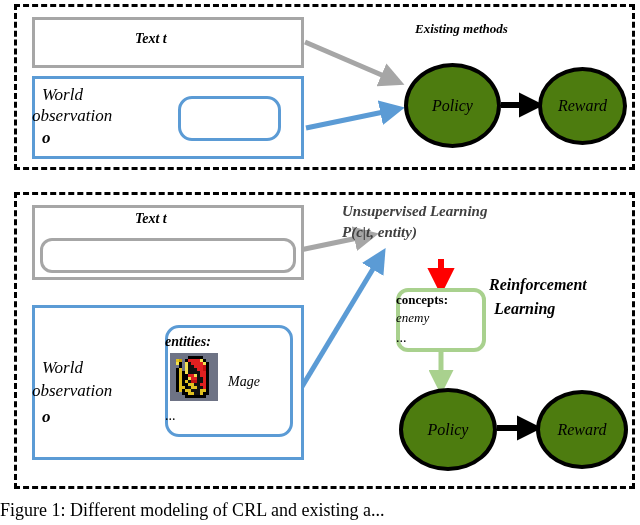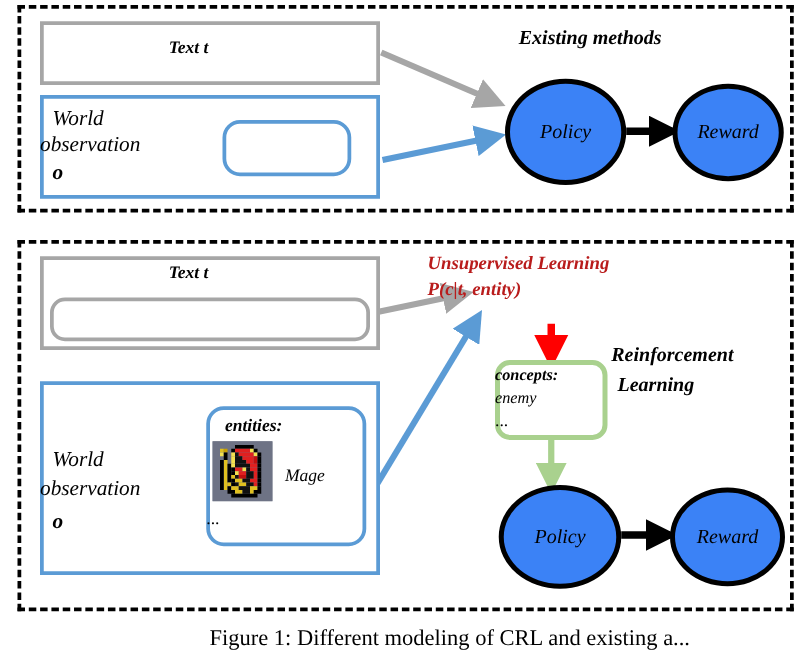--- a/index.html
+++ b/index.html
@@ -51,42 +51,42 @@
 
   
   .t {
     position: absolute;
     white-space: nowrap;
     color: #000000;
     line-height: 1.12;
   }
   .bd   { font-weight: bold; }
   .ctr  { text-align: left; }
-  .red  { color: #b91c1c; }
+  .red  { color: #404040; }
 
   .f-textt      { font-size: 14px; font-style: italic; font-weight: bold; }
   .f-world      { font-size: 17px; font-style: italic; }
   .f-entities   { font-size: 14px; font-style: italic; font-weight: bold; }
-  .f-existing   { font-size: 16px; font-style: italic; font-weight: bold; }
+  .f-existing   { font-size: 13px; font-style: italic; font-weight: bold; }
   .f-sentence   { font-size: 14px; font-style: italic; }
   .f-unsup      { font-size: 15px; font-style: italic; font-weight: bold; }
   .f-crl        { font-size: 16px; font-style: italic; font-weight: bold; }
-  .f-concepts   { font-size: 13px; font-style: italic; font-weight: bold; }
+  .f-concepts   { font-size: 13px; font-weight: bold; }
   .f-concept-it { font-size: 13px; font-style: italic; }
   .f-mage       { font-size: 14px; font-style: italic; }
   .f-dots       { font-size: 14px; }
   .f-caption    { font-size: 18px; }
 
   
   .ellipse {
     position: absolute;
     box-sizing: border-box;
     border: 4px solid #000000;
     border-radius: 50%;
-    background: #3b82f6;
+    background: #4d7c0f;
     display: flex;
     align-items: center;
     justify-content: center;
   }
   .ellipse span {
     font-size: 16px;
     font-style: italic;
     color: #000;
   }
 
@@ -105,21 +105,21 @@
     background: #6e7385;
     border: 0;
   }
 
   
   #caption {
     position: absolute;
     left: 0;
     top: 500px;
     width: 552px;
-    text-align: right;
+    text-align: left;
     color: #000;
     overflow: hidden;
     height: 25px;
   }
 </style>
 </head>
 <body>
 
 <div id="figure-root">
 
@@ -188,21 +188,21 @@
   <div class="box box-gray" style="left:32px; top:205px; width:272px; height:75px;"></div>
   <div class="t f-textt" style="left:135px; top:211px;">Text t</div>
   <div class="box rounded-gray" style="left:40px; top:238px; width:256px; height:35px;"></div>
 
   <div class="box box-blue" style="left:32px; top:305px; width:272px; height:155px;"></div>
   <div class="t f-world ctr" style="left:42px; top:358px; width:116px;">World</div>
   <div class="t f-world ctr" style="left:32px; top:381px; width:136px;">observation</div>
   <div class="t f-world bd ctr" style="left:42px; top:407px; width:116px;">o</div>
 
   <div class="box rounded-blue" style="left:165px; top:325px; width:128px; height:112px;"></div>
-  <div class="t f-entities ctr" style="left:165px; top:334px; width:128px;padding-left:15px;">entities:</div>
+  <div class="t f-entities ctr" style="left:165px; top:334px; width:128px;">entities:</div>
 
   <svg class="sprite" style="left:170px; top:353px; width:48px; height:48px;" viewBox="0 0 16 16">
     <rect x="0" y="0" width="16" height="16" fill="#6e7385"></rect>
 
     <rect x="2" y="2" width="1" height="1" fill="#e0c020"></rect>
     <rect x="3" y="2" width="1" height="1" fill="#c8a000"></rect>
     <rect x="2" y="3" width="1" height="1" fill="#f2e050"></rect>
     <rect x="3" y="3" width="1" height="2" fill="#000000"></rect>
     <rect x="3" y="5" width="1" height="8" fill="#e0c020"></rect>
     <rect x="2" y="5" width="1" height="8" fill="#000000"></rect>

